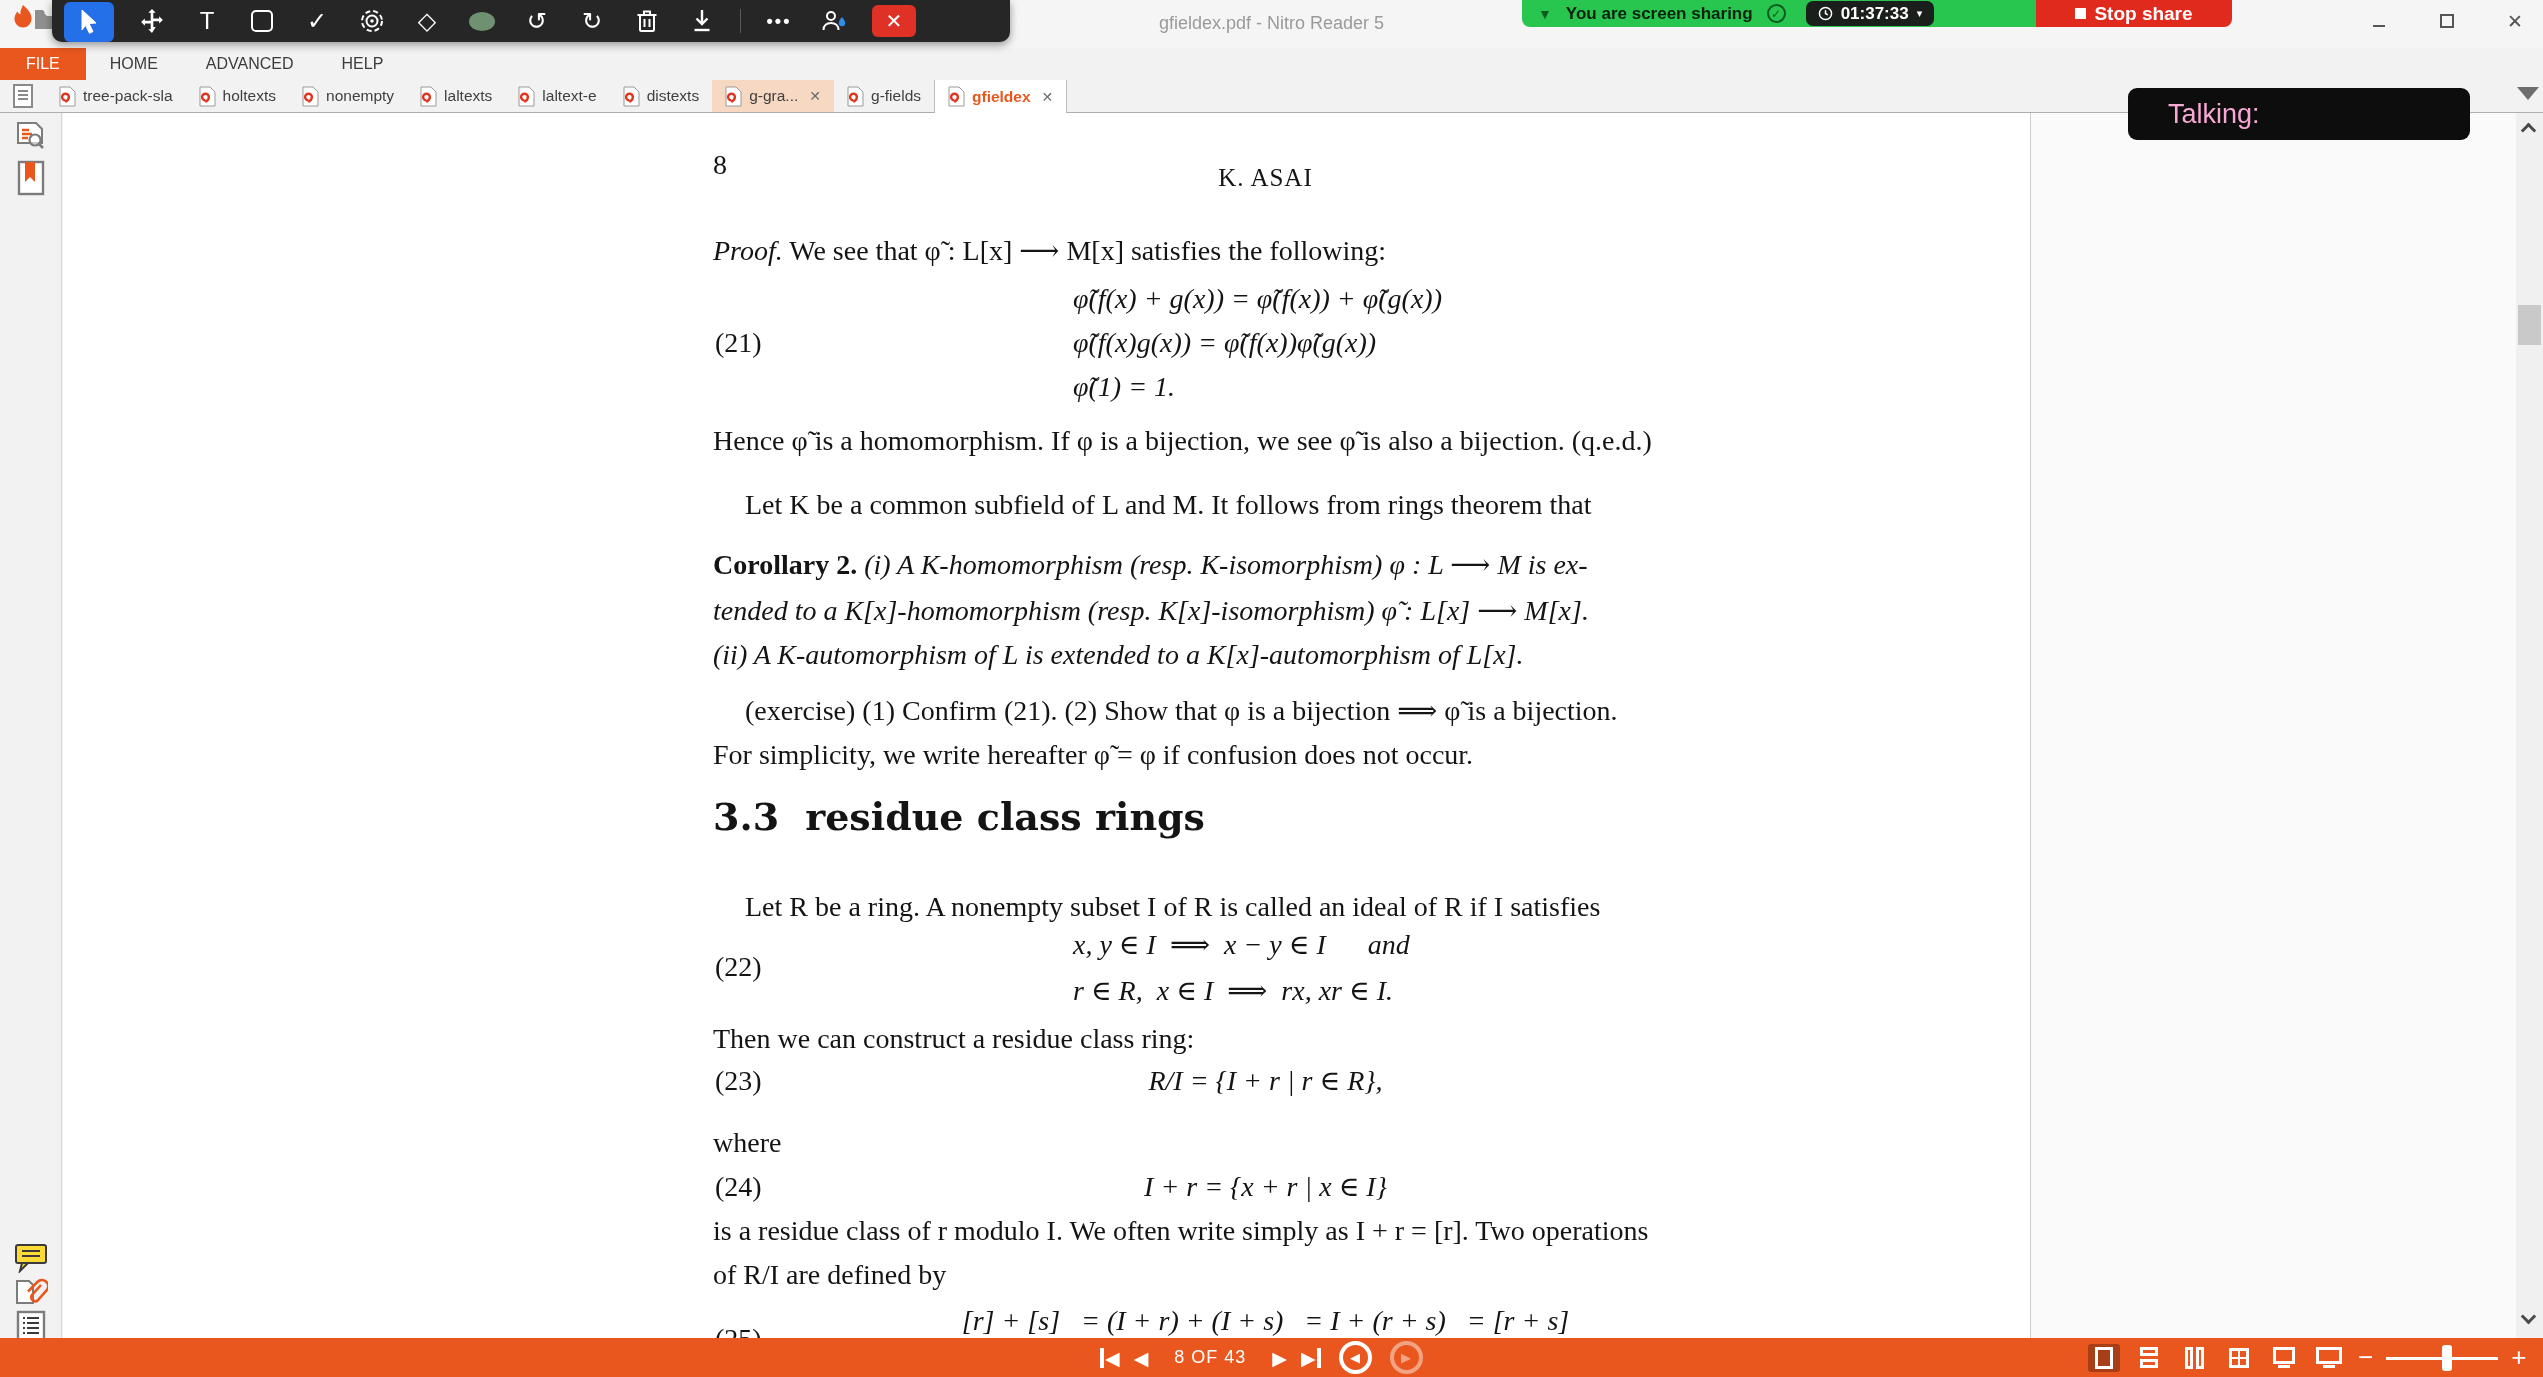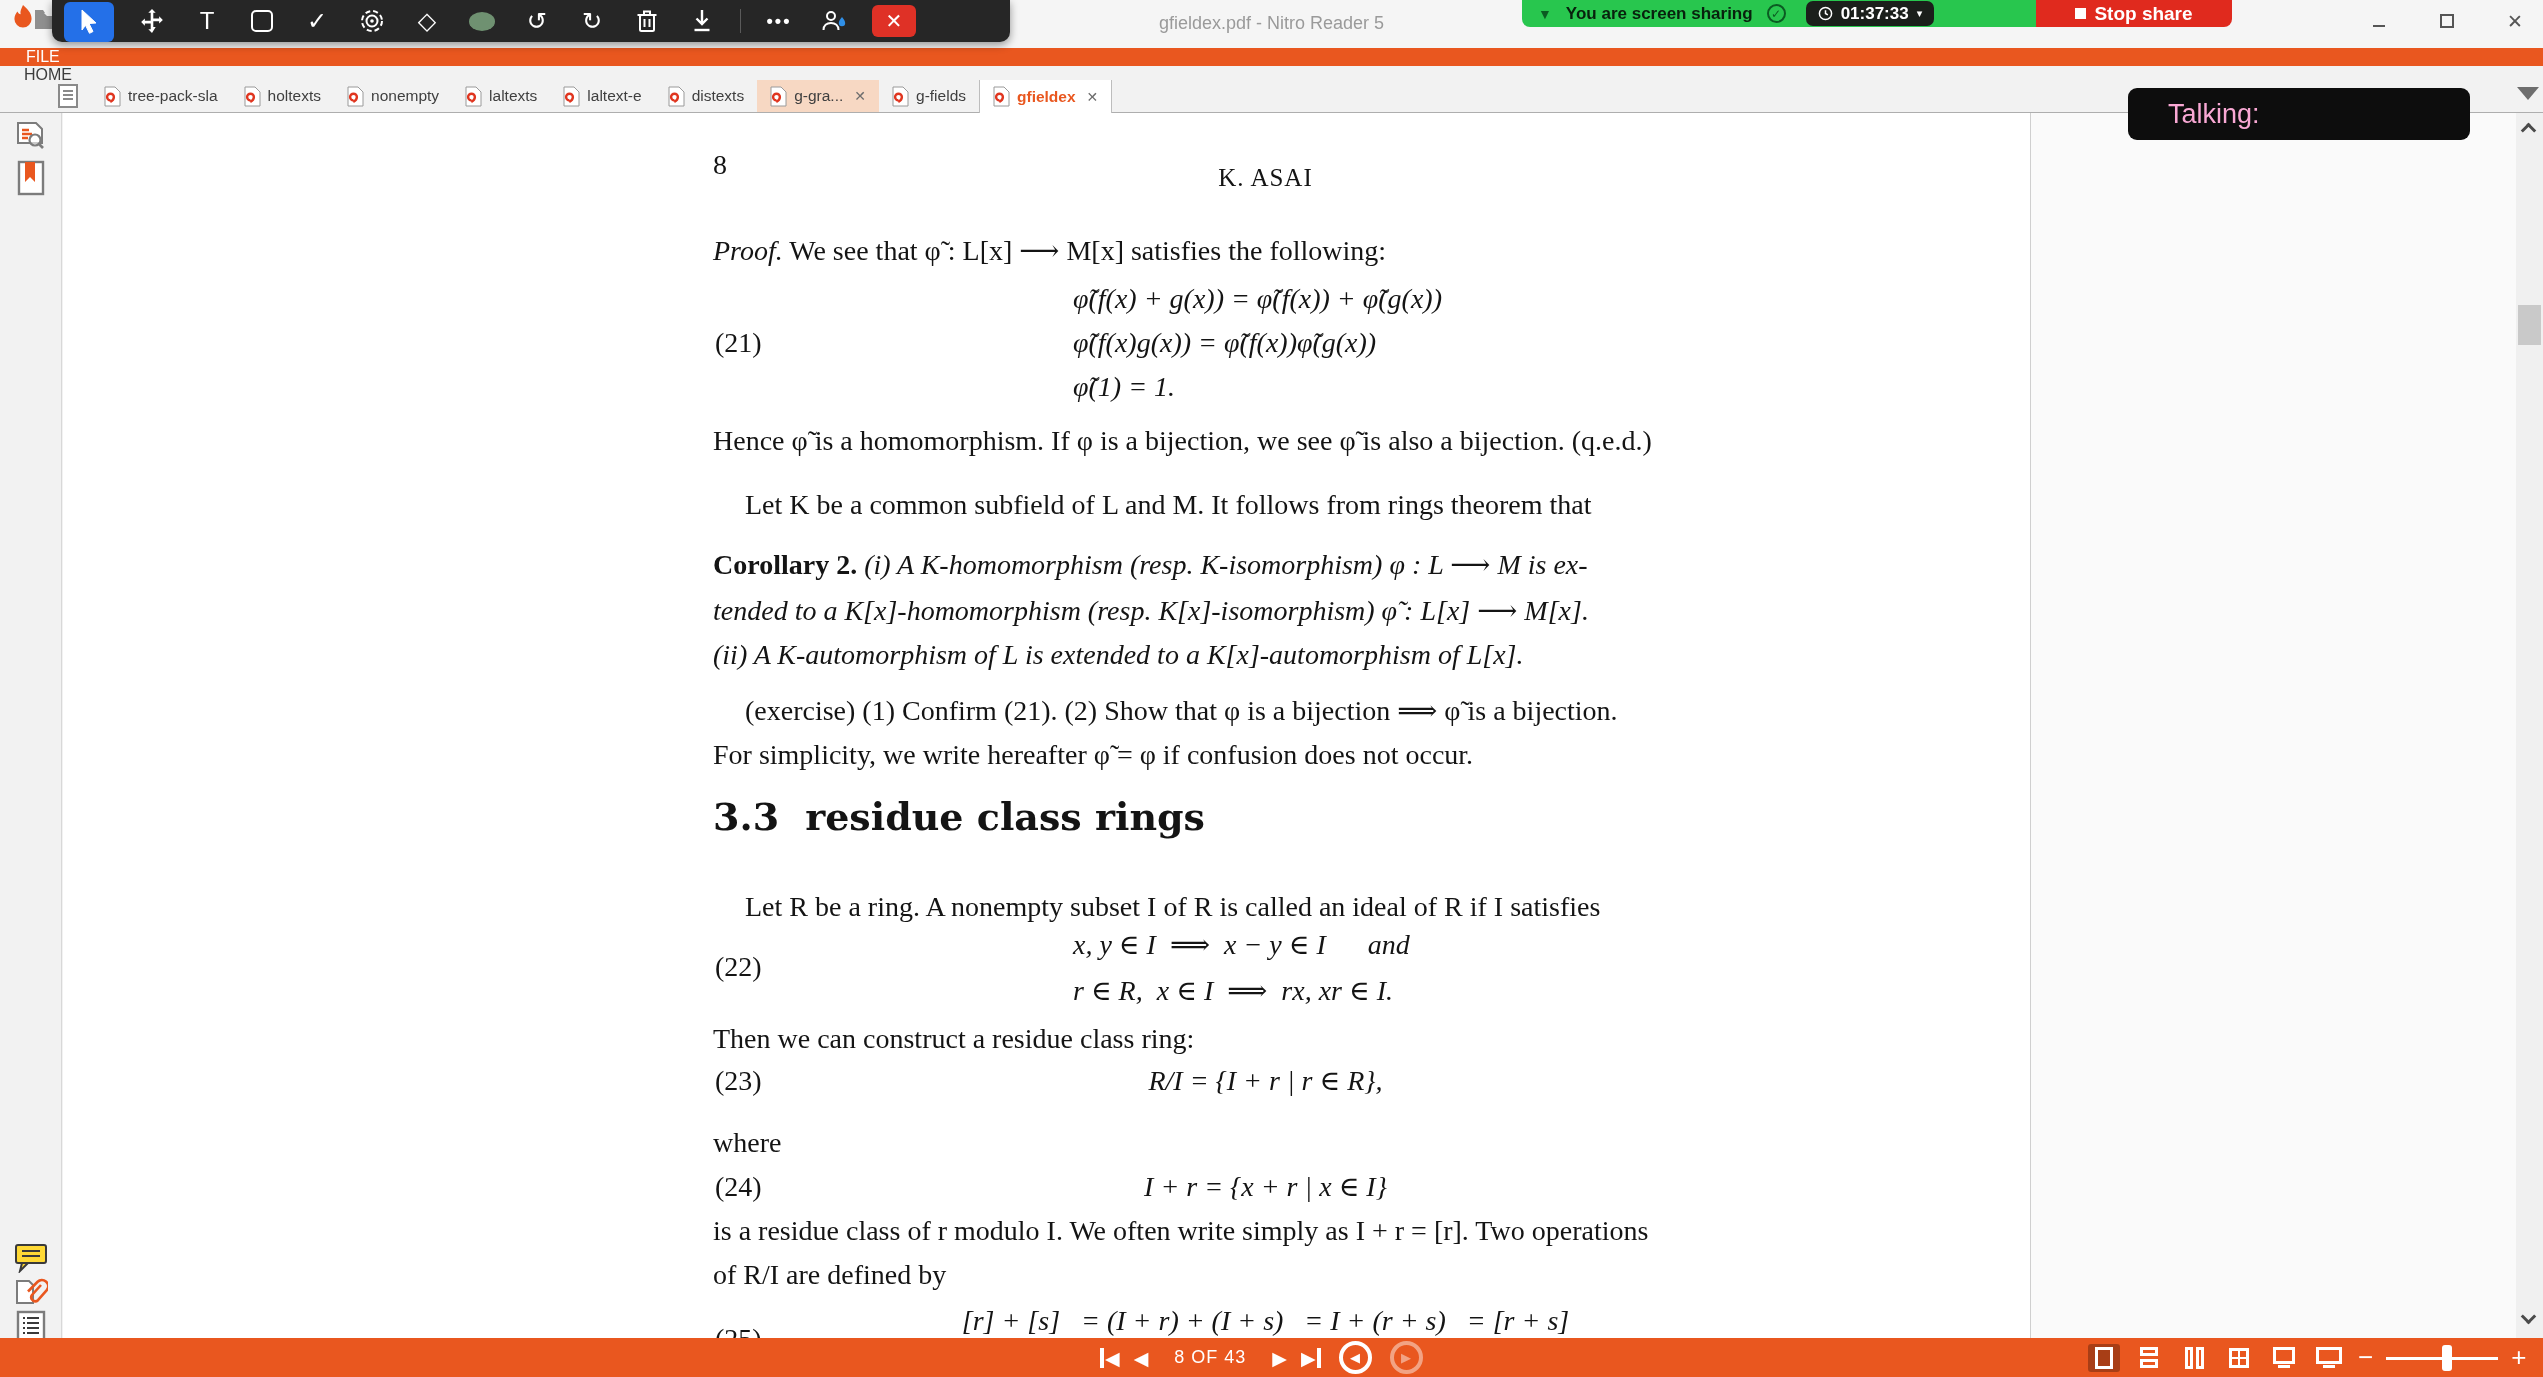--- a/index.html
+++ b/index.html
@@ -45,27 +45,27 @@
                 display:flex; align-items:center; gap:8px; padding:0 12px; color:#fff; }
   .timer-text { font-size:17px; font-weight:bold; }
   .timer-caret { font-size:11px; }
   .share-red { width:196px; background:#e02a1e; border-radius:0 0 8px 0; display:flex;
                align-items:center; justify-content:center; gap:8px; }
   .stop-square { width:11px; height:11px; background:#fff; }
   .stop-label { color:#fff; font-size:19px; font-weight:bold; }
 
   
   .menubar { position:absolute; left:0; top:48px; width:2543px; height:32px; background:#f2f2f2;
-             display:flex; align-items:stretch;flex-direction:column; }
+             display:flex; align-items:stretch; }
   .menu-item { padding:0 24px; display:flex; align-items:center; font-size:16px; color:#3c3c3c; }
   .menu-item.active { background:#e9571f; color:#fff; padding:0 26px; }
 
   
   .tabstrip { position:absolute; left:0; top:80px; width:2543px; height:33px; background:#f2f2f2;
-              border-bottom:1px solid #aeaeae; display:flex; align-items:stretch; z-index:5;padding-left:45px; }
+              border-bottom:1px solid #aeaeae; display:flex; align-items:stretch; z-index:5; }
   .strip-left-icon { width:46px; display:flex; align-items:center; justify-content:center; }
   .tab { display:flex; align-items:center; gap:7px; padding:0 13px; font-size:15.5px; color:#3f3f3f; }
   .tab .close-x { color:#6d6d6d; font-size:14px; margin-left:4px; }
   .tab.hl { background:#f7d8c3; }
   .tab.active { background:#fff; border-left:1px solid #bdbdbd; border-right:1px solid #bdbdbd;
                 margin-bottom:-1px; font-weight:bold; color:#e9571f; }
 
   
   .sidebar { position:absolute; left:0; top:113px; width:62px; height:1225px; background:#f2f2f2;
              border-right:1px solid #d8d8d8; }

